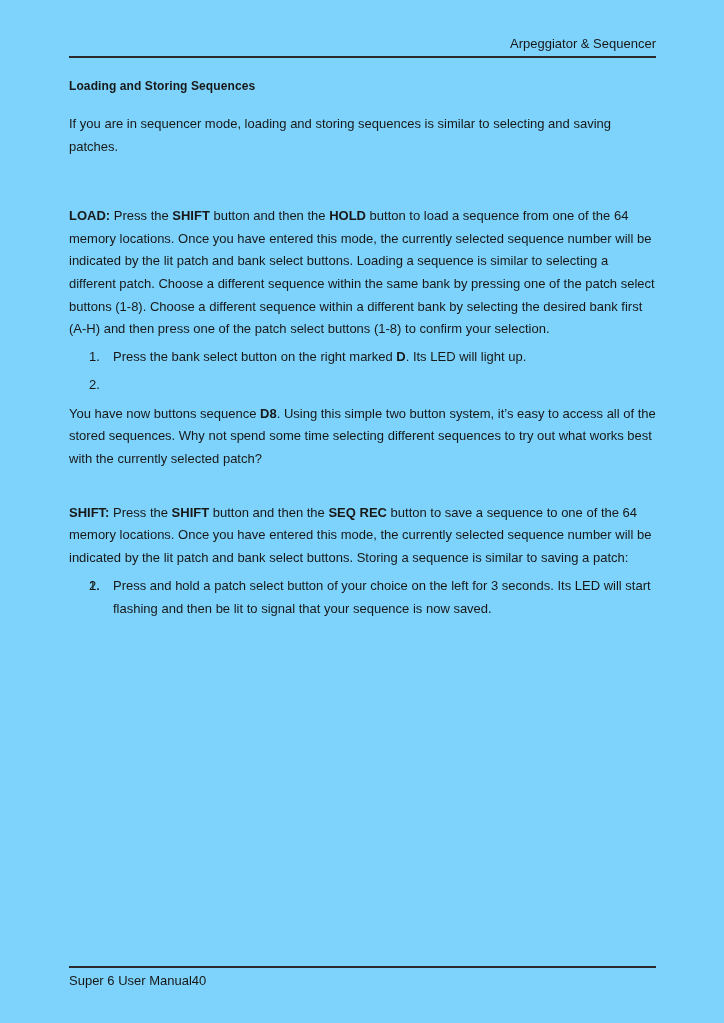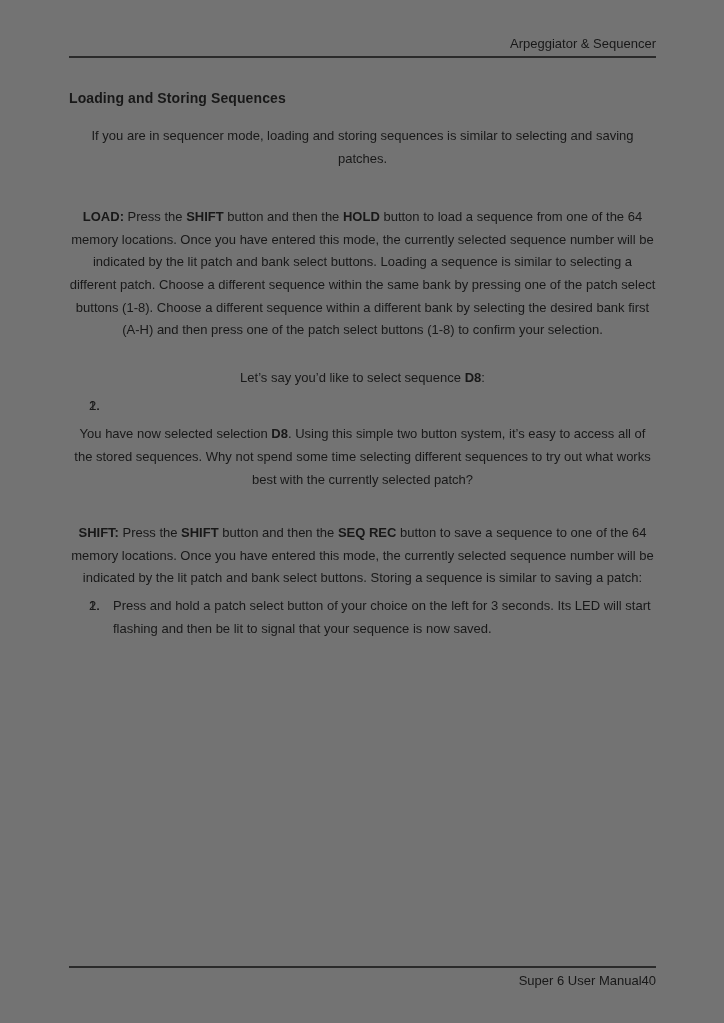--- a/index.html
+++ b/index.html
@@ -7,55 +7,54 @@
   body {
     font-family: "Liberation Sans", "DejaVu Sans", sans-serif;
     color: #181818;
     -webkit-font-smoothing: antialiased;
   }
   .page {
     position: relative;
     width: 724px;
     height: 1023px;
     margin: 0 auto;
-    background: #737373;
+    background: #7dd3fc;
     overflow: hidden;
   }
   .content {
     position: absolute;
     left: 69px;
     right: 68px;
     top: 0;
   }
   
   .running-head {
     padding-top: 36px;
     padding-bottom: 5px;
     border-bottom: 2px solid #2a2a2a;
     text-align: right;
     font-size: 13px;
     line-height: 15px;
   }
   
   .page-title {
-    margin-top: 28px;
-    font-size: 14px;
+    margin-top: 16px;
+    font-size: 12px;
     font-weight: bold;
     line-height: 24px;
     letter-spacing: 0.1px;
   }
   
   .para {
     font-size: 13px;
     line-height: 22.6px;
-    text-align: center;
   }
   .para b { font-weight: bold; }
   .intro        { margin-top: 15px; }
-  .load-para    { margin-top: 36px; }
+  .load-para    { margin-top: 47px; }
   .select-intro { margin-top: 25px; }
   .selected-para{ margin-top: 34px; }
   .store-para   { margin-top: 31px; }
   
   .steps { margin-top: 5px; }
   .step {
     position: relative;
     padding-left: 44px;
     margin-top: 5.5px;
     font-size: 13px;
@@ -70,51 +69,51 @@
   .footer {
     position: absolute;
     left: 69px;
     right: 68px;
     top: 966px;
     border-top: 2px solid #2a2a2a;
     padding-top: 5px;
     font-size: 13px;
     line-height: 16px;
     display: flex;
-    justify-content: flex-end;
+    justify-content: flex-start;
   }
 </style>
 </head>
 <body>
 
 <div class="page">
   <div class="content">
 
     <div class="running-head">
       <span>Arpeggiator &amp; Sequencer</span>
     </div>
 
     <h1 class="page-title">Loading and Storing Sequences</h1>
 
     <p class="para intro"><span>If you are in sequencer mode, loading and storing sequences is similar to selecting and saving patches.</span></p>
 
     <p class="para load-para"><b>LOAD:</b><span> Press the </span><b>SHIFT</b><span> button and then the </span><b>HOLD</b><span> button to load a sequence from one of the 64 memory locations. Once you have entered this mode, the currently selected sequence number will be indicated by the lit patch and bank select buttons. Loading a sequence is similar to selecting a different patch. Choose a different sequence within the same bank by pressing one of the patch select buttons (1-8). Choose a different sequence within a different bank by selecting the desired bank first (A-H) and then press one of the patch select buttons (1-8) to confirm your selection.</span></p>
 
-    <p class="para select-intro"><span>Let’s say you’d like to select sequence </span><b>D8</b><span>:</span></p>
 
     <div class="steps">
       <div class="step">
         <span class="step-num">1.</span>
+        <span><span>Press the bank select button on the right marked </span><b>D</b><span>. Its LED will light up.</span></span>
       </div>
       <div class="step">
         <span class="step-num">2.</span>
       </div>
     </div>
 
-    <p class="para selected-para"><span>You have now selected selection </span><b>D8</b><span>. Using this simple two button system, it’s easy to access all of the stored sequences. Why not spend some time selecting different sequences to try out what works best with the currently selected patch?</span></p>
+    <p class="para selected-para"><span>You have now buttons sequence </span><b>D8</b><span>. Using this simple two button system, it’s easy to access all of the stored sequences. Why not spend some time selecting different sequences to try out what works best with the currently selected patch?</span></p>
 
     <p class="para store-para"><b>SHIFT:</b><span> Press the </span><b>SHIFT</b><span> button and then the </span><b>SEQ REC</b><span> button to save a sequence to one of the 64 memory locations. Once you have entered this mode, the currently selected sequence number will be indicated by the lit patch and bank select buttons. Storing a sequence is similar to saving a patch:</span></p>
 
     <div class="steps">
       <div class="step">
         <span class="step-num">1.</span>
       </div>
       <div class="step">
         <span class="step-num">2.</span>
         <span><span>Press and hold a patch select button of your choice on the left for 3 seconds. Its LED will start flashing and then be lit to signal that your sequence is now saved.</span></span>

